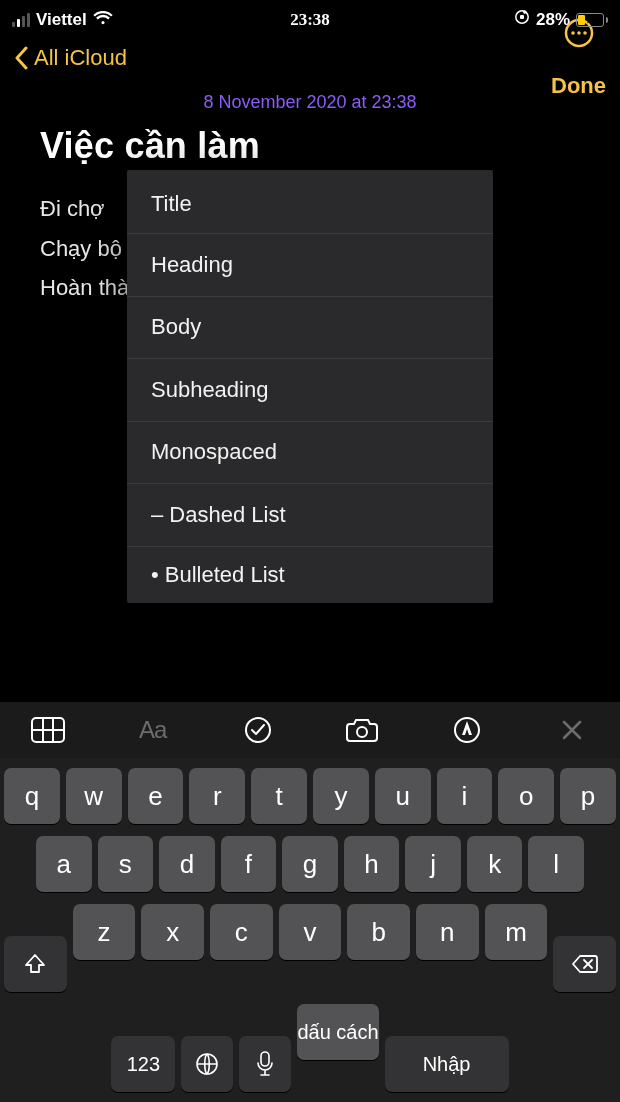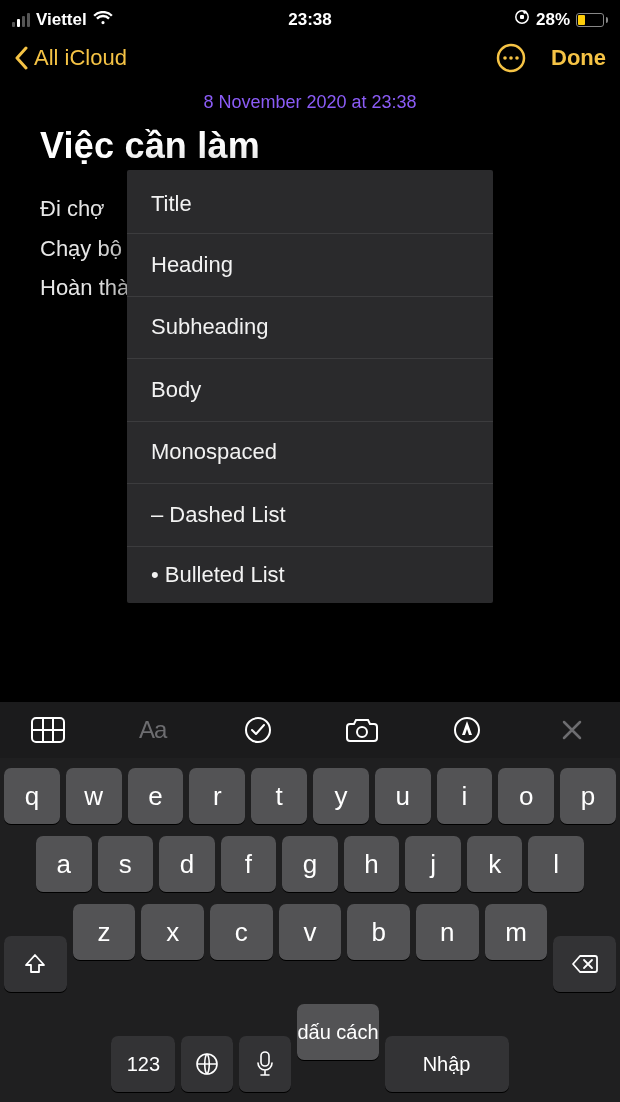--- a/index.html
+++ b/index.html
@@ -1,26 +1,26 @@
 <!DOCTYPE html>
 <html><head>
 <meta charset="utf-8">
 <style>
   * { margin: 0; padding: 0; box-sizing: border-box; font-family: -apple-system, "Helvetica Neue", Helvetica, Arial, sans-serif; -webkit-font-smoothing: antialiased; }
   html, body { width: 620px; height: 1102px; background: #000; color: #fff; overflow: hidden; }
 
   
   .statusbar { height: 30px; display: flex; align-items: flex-end; justify-content: space-between; padding: 0 12px; font-size: 17px; font-weight: 600; }
   .statusbar .left, .statusbar .right { display: flex; align-items: center; gap: 6px; }
-  .statusbar .time { position: absolute; left: 0; right: 0; text-align: center; pointer-events: none; }
+  .statusbar .time { position: absolute; left: 0; right: 0; text-align: center; pointer-events: none; font-family: Liberation Serif, serif; }
 
   
   .navbar { height: 56px; display: flex; align-items: center; justify-content: space-between; padding: 0 14px; }
   .back { display: flex; align-items: center; gap: 4px; color: #f5c345; font-size: 22px; }
-  .nav-right { display: flex; align-items: center; gap: 24px; }
+  .nav-right { display: flex; align-items: center; gap: 24px; flex-direction: column; }
   .more-btn svg { display: block; }
   .done { color: #f5c345; font-size: 22px; font-weight: 600; }
 
   
   .content { padding: 0 40px; }
   .timestamp { text-align: center; color: #8b5cf6; font-size: 18px; padding: 6px 0 12px; }
   .note-title { font-size: 36px; font-weight: 700; padding-bottom: 22px; letter-spacing: .2px;}
   .note-line { color: #e7e7e7; font-size: 22px; line-height: 1.8; }
 
   
@@ -128,22 +128,22 @@
   <div class="timestamp">8 November 2020 at 23:38</div>
   <div class="note-title">Việc cần làm</div>
   <div class="note-line">Đi chợ</div>
   <div class="note-line">Chạy bộ</div>
   <div class="note-line">Hoàn thà</div>
 </div>
 
 <div class="popover">
   <div class="row">Title</div>
   <div class="row">Heading</div>
+  <div class="row">Body</div>
   <div class="row">Subheading</div>
-  <div class="row">Body</div>
   <div class="row">Monospaced</div>
   <div class="row">– Dashed List</div>
   <div class="row">• Bulleted List</div>
 </div>
 
 <div class="kb-wrap">
 
   <div class="toolbar">
     <span class="tool">
       <svg width="36" height="28" viewBox="0 0 36 28">

